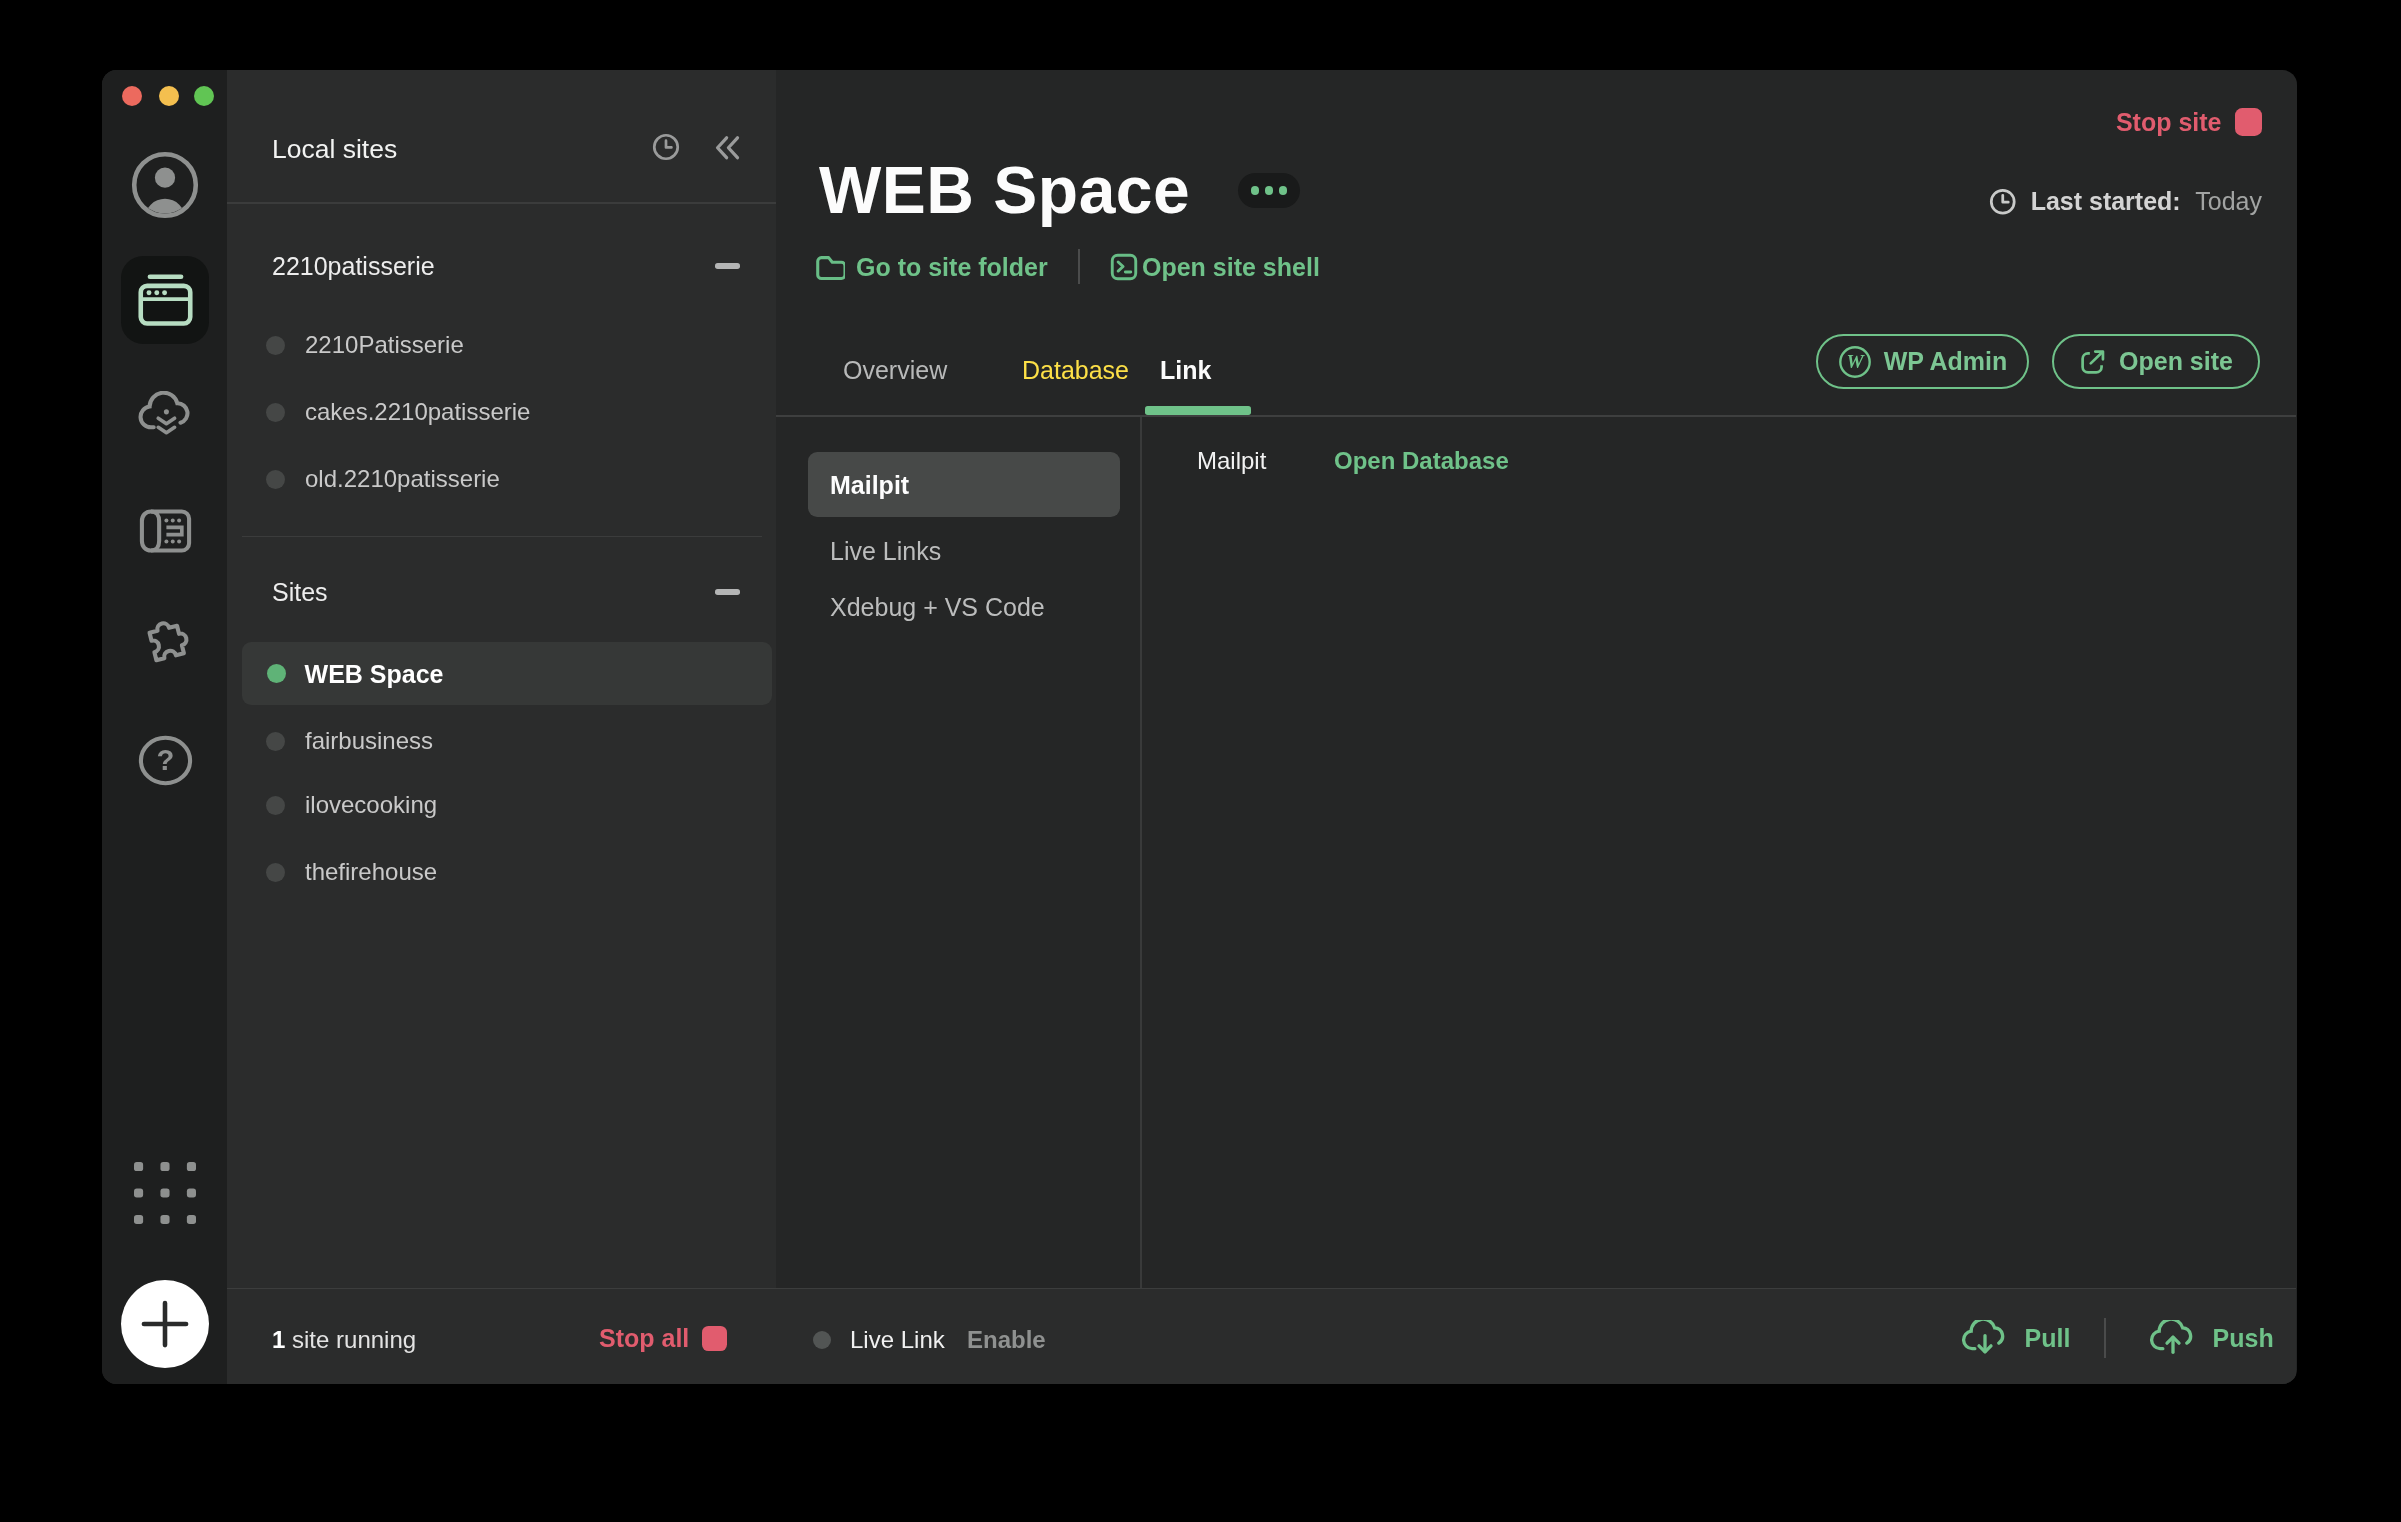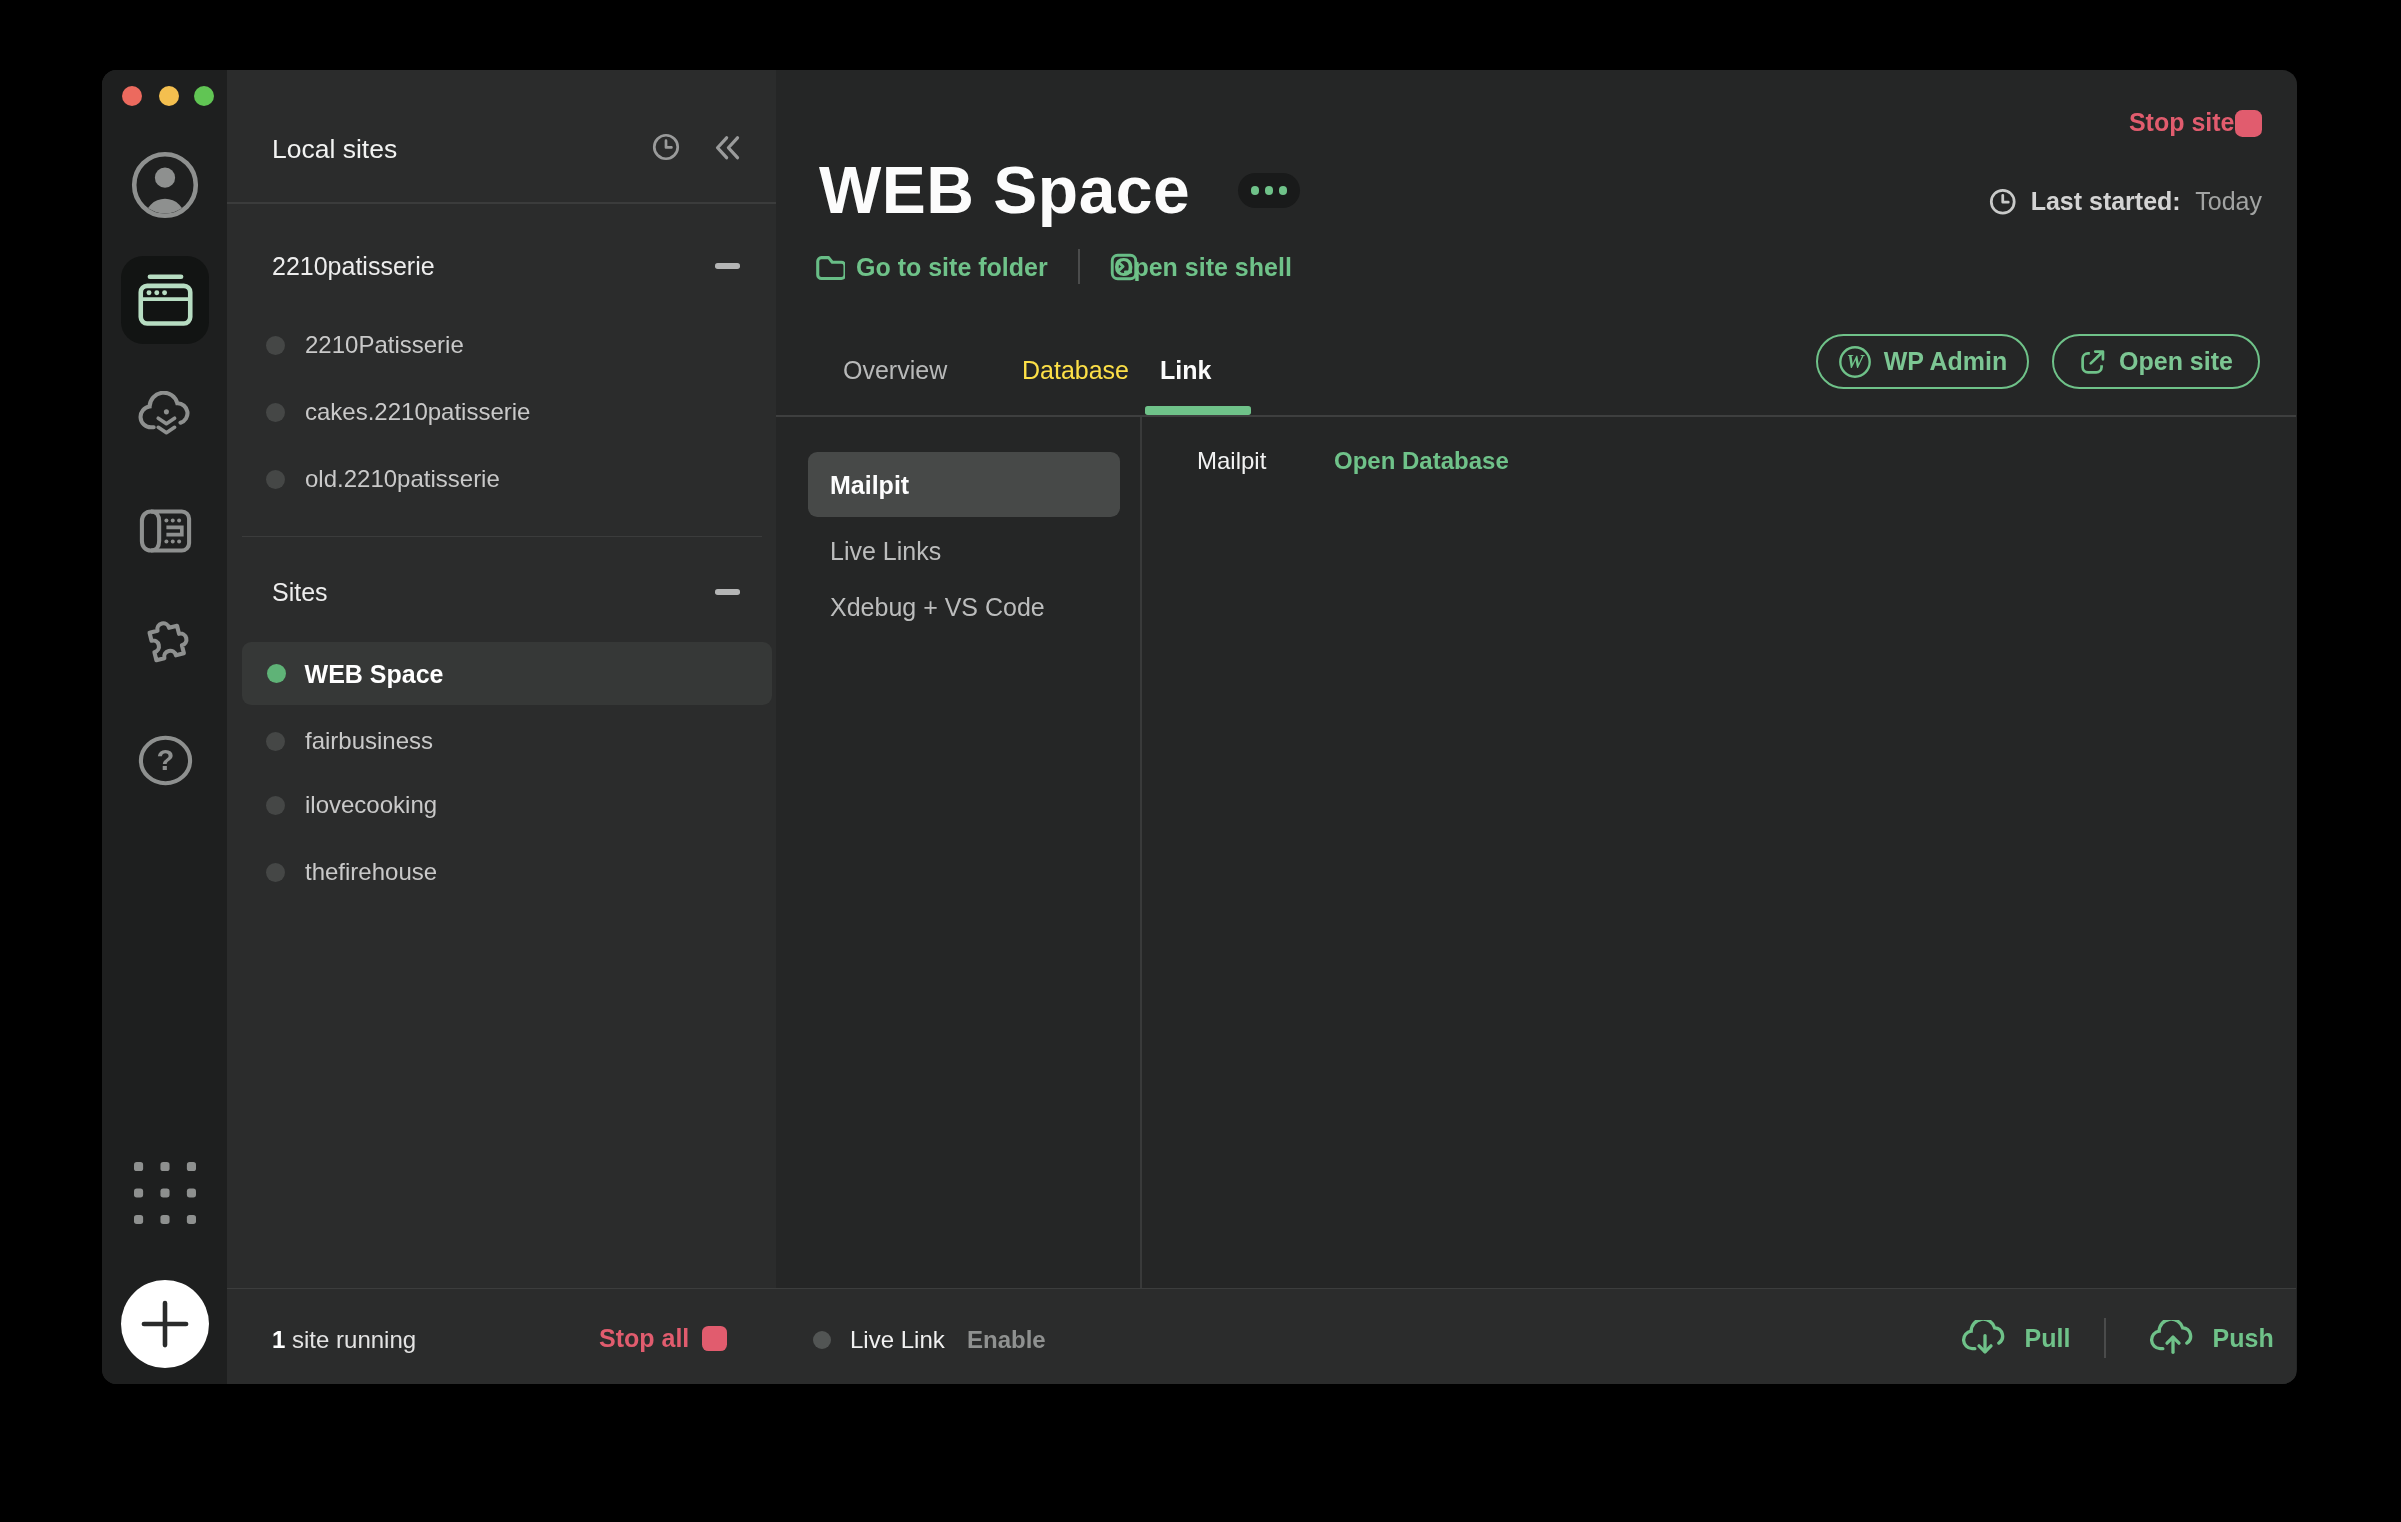--- a/index.html
+++ b/index.html
@@ -184,21 +184,21 @@
     <div>
       <div class="dot" style="left:39px;top:726px;width:19px;height:19px;background:#454746"></div>
       <div class="t cy" style="left:78px;top:735px;font-size:24px;color:#c9c9c9">ilovecooking</div>
     </div>
     <div>
       <div class="dot" style="left:39px;top:793px;width:19px;height:19px;background:#454746"></div>
       <div class="t cy" style="left:78px;top:802px;font-size:24px;color:#c9c9c9">thefirehouse</div>
     </div>
   </div>
 
-  <div class="abs" style="right:35px;top:38px;display:flex;align-items:flex-end;">
+  <div class="abs" style="right:35px;top:38px;display:flex;align-items:flex-start;gap:13px">
     <span class="t red" style="position:static;font-size:25px;font-weight:bold">Stop site</span>
     <span style="width:27.5px;height:27.5px;background:#e15c6e;border-radius:7.3px;display:inline-block"></span>
   </div>
 
   <div class="t" style="left:717px;top:82px;font-size:66px;font-weight:bold;color:#fcfcfc;letter-spacing:0.5px">WEB Space</div>
 
   <div class="abs" style="left:1136px;top:103px;width:62px;height:35px;border-radius:17.4px;background:#191a1a;
        display:flex;align-items:center;justify-content:center;gap:5.5px">
     <span class="dot" style="position:static;width:8.2px;height:8.2px;background:#6fc289"></span>
     <span class="dot" style="position:static;width:8.2px;height:8.2px;background:#6fc289"></span>
@@ -221,21 +221,21 @@
   </div>
   <div class="t cy green" style="left:754px;top:197px;font-size:25px;font-weight:700">Go to site folder</div>
   <div class="vdiv" style="left:976px;top:179px;height:35px;background:#4b4c4c"></div>
   <div class="abs" style="left:1008px;top:183px">
     <svg width="28" height="28" viewBox="0 0 31 31">
       <rect x="2.5" y="2.5" width="26" height="26" rx="6" fill="none" stroke="#68bd86" stroke-width="3.2"></rect>
       <polyline points="9,10 14.5,15 9,20" fill="none" stroke="#68bd86" stroke-width="3.2" stroke-linecap="round" stroke-linejoin="round"></polyline>
       <line x1="17" y1="21" x2="23" y2="21" stroke="#68bd86" stroke-width="3.2" stroke-linecap="round"></line>
     </svg>
   </div>
-  <div class="t cy green" style="left:1012px;top:197px;font-size:25px;font-weight:600">Open site shell</div>
+  <div class="t cy green" style="left:1040px;top:197px;font-size:25px;font-weight:600">Open site shell</div>
 
   <div class="t cy" style="left:741px;top:300px;font-size:25px;color:#b8b9b9">Overview</div>
   <div class="t cy" style="left:920px;top:300px;font-size:25px;color:#fde047">Database</div>
   <div class="t cy" style="left:1058px;top:300px;font-size:25px;font-weight:bold;color:#fbfbfb">Link</div>
   <div class="tabu" style="left:1043px;top:336px;width:106px;height:9.2px"></div>
 
   <div class="pillbtn" style="left:1714px;top:264px;width:213px">
     <svg width="34" height="34" viewBox="0 0 37 37" style="font-size:27px">
       <circle cx="18.5" cy="18.5" r="16" fill="none" stroke="#6fc289" stroke-width="2.6"></circle>
       <text x="18.5" y="25.5" text-anchor="middle" font-size="21" font-style="italic" font-family="Liberation Serif, DejaVu Serif, serif" fill="#6fc289">W</text>

